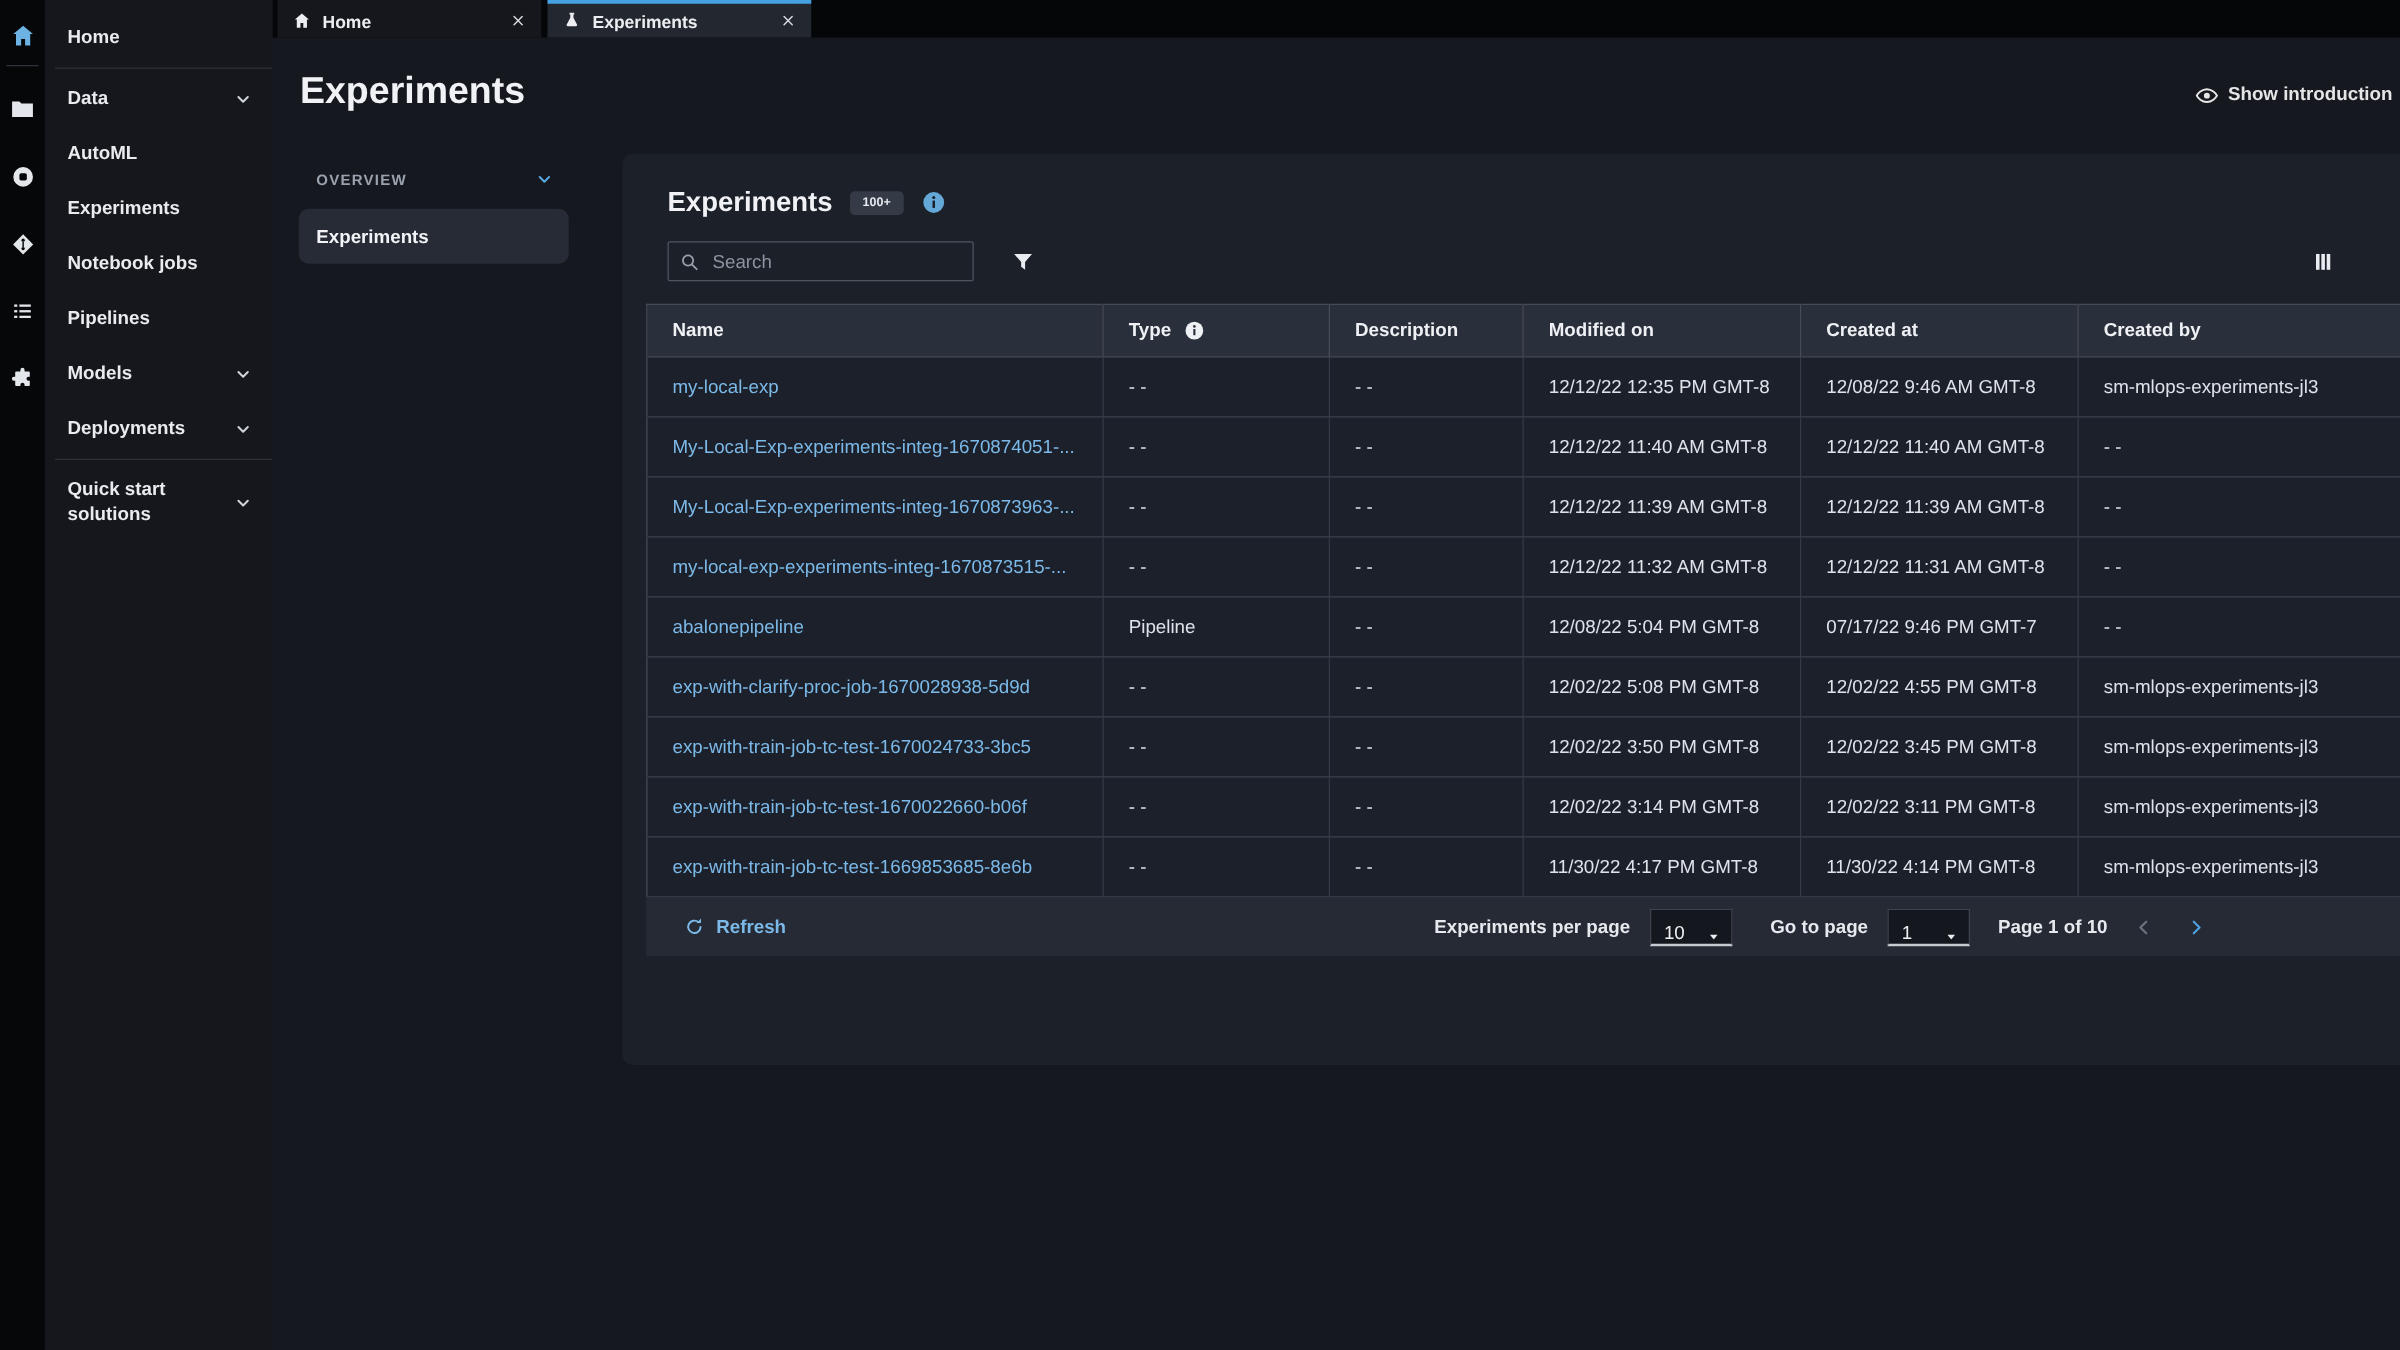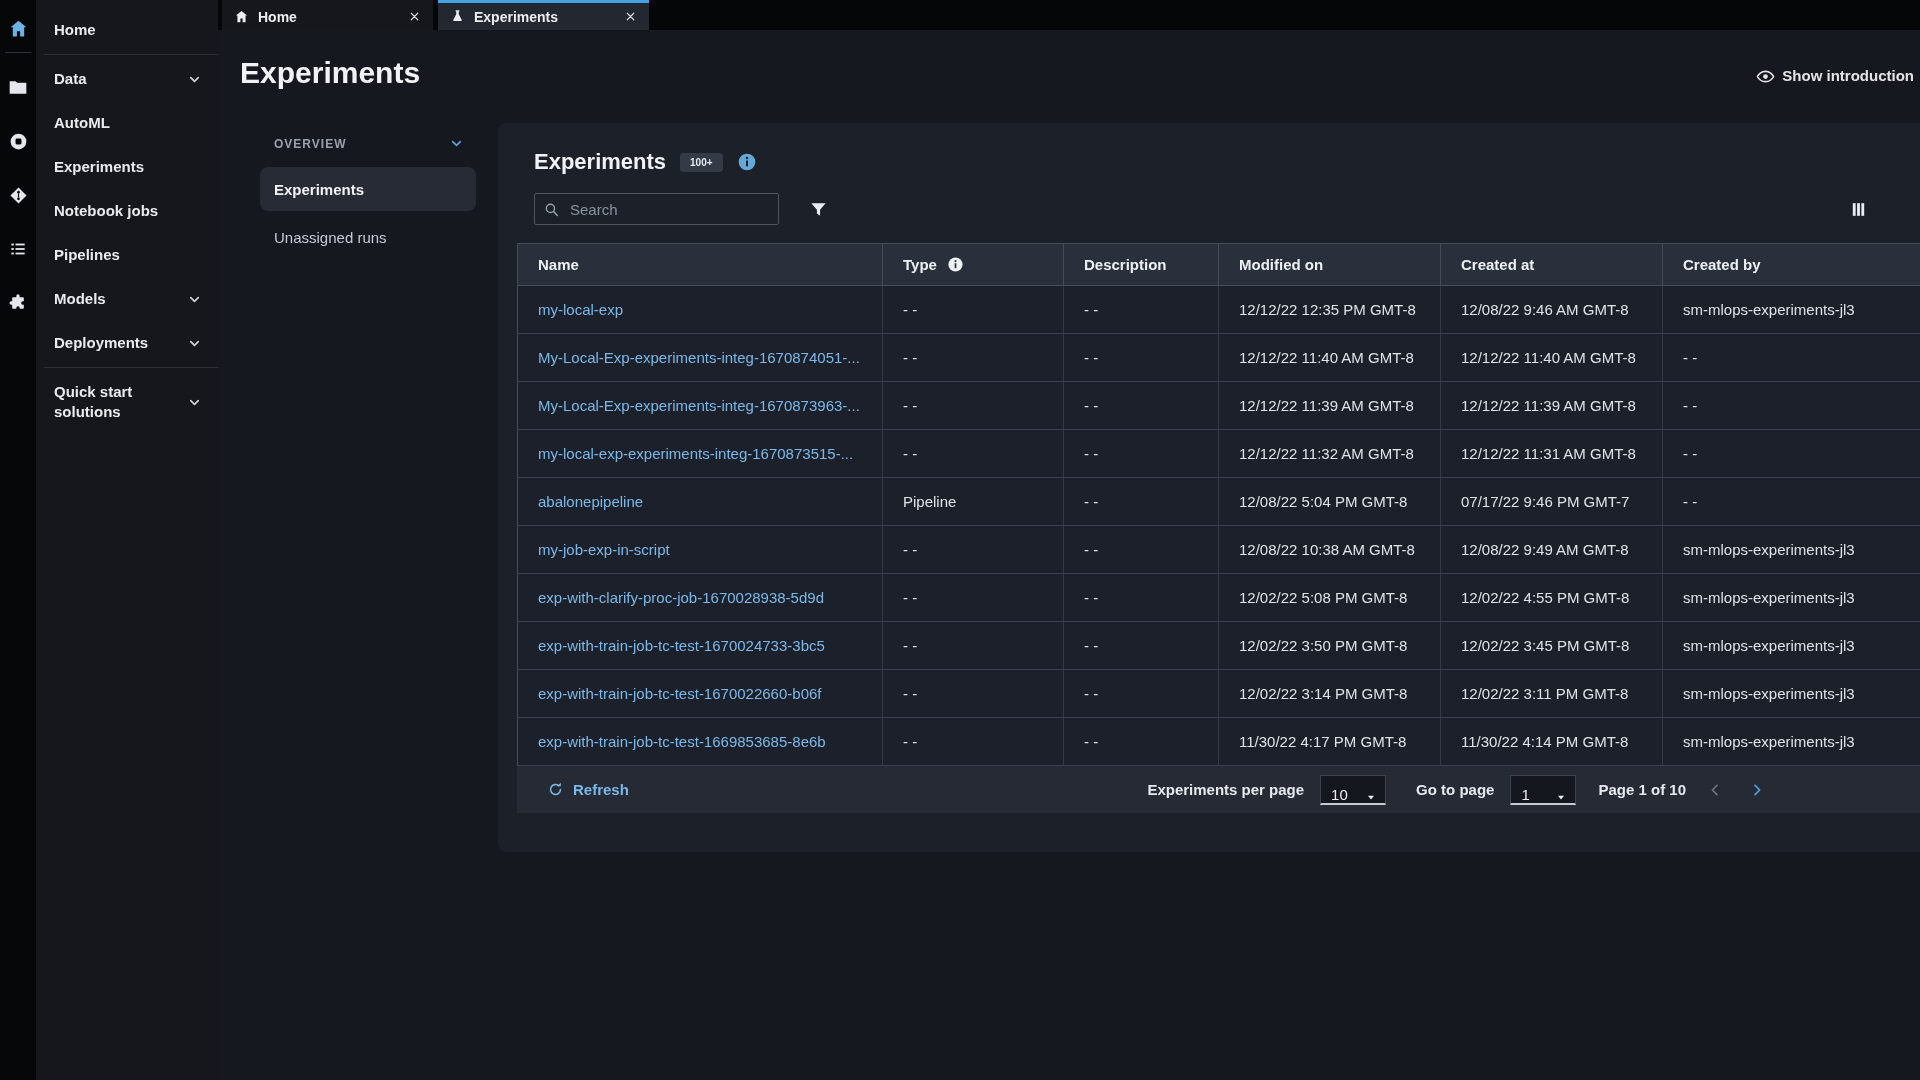--- a/index.html
+++ b/index.html
@@ -38,21 +38,21 @@
   .tab .tab-label { flex:1 1 auto; white-space:nowrap; overflow:hidden; }
   .tab .tab-close { color:#d6dade; flex:0 0 auto; }
 
   
   .content { position:absolute; left:218px; top:30px; right:0; bottom:0; background:#15181f; }
   .page-title { position:absolute; left:22px; top:26px; font-size:30px; font-weight:bold; color:#f0f2f5; }
   .show-intro { position:absolute; right:6px; top:37px; display:flex; align-items:flex-start; gap:7px;
                 color:#e5e5e5; font-weight:bold; font-size:15px; cursor:pointer; }
 
   
-  .subnav { position:absolute; left:42px; top:106px; width:216px; }
+  .subnav { position:absolute; left:21px; top:106px; width:216px; }
   .subnav-head { display:flex; align-items:center; justify-content:space-between; padding:0 12px 0 14px;
                  color:#9ba2ad; font-size:12px; font-weight:bold; letter-spacing:1px; }
   .subnav-head .icn { color:#56a6e0; }
   .subnav-items { margin-top:16px; }
   .subnav-item { display:flex; align-items:center; height:44px; padding:0 14px; border-radius:8px;
                  color:#c6cbd3; font-size:15px; cursor:pointer; margin-bottom:4px; }
   .subnav-item.selected { background:#262b35; color:#f2f4f7; font-weight:bold; }
 
   
   .panel { position:absolute; left:280px; top:93px; right:0; height:729px; background:#1c2029;
@@ -252,23 +252,20 @@
       <span class="icn">
         <svg width="15" height="15" viewBox="0 0 24 24">
             <path d="M6 9l6 6 6-6" fill="none" stroke="currentColor" stroke-width="2.6" stroke-linecap="round" stroke-linejoin="round"></path>
           </svg>
       </span>
     </div>
     <div class="subnav-items">
         <div class="subnav-item selected">
           <span>Experiments</span>
         </div>
-        <div class="subnav-item">
-          <span>Unassigned runs</span>
-        </div>
       </div>
   </div>
 
   <div class="panel">
     <div class="panel-head">
       <span class="panel-title">Experiments</span>
       <span class="count-badge">100+</span>
       <span class="icn info-blue">
         <svg width="20" height="20" viewBox="0 0 24 24">
             <circle cx="12" cy="12" r="10" fill="currentColor"></circle>
@@ -385,28 +382,20 @@
             <td>12/12/22 11:31 AM GMT-8</td>
             <td>- -</td>
           </tr>
           <tr>
             <td class="link">abalonepipeline</td>
             <td>Pipeline</td>
             <td>- -</td>
             <td>12/08/22 5:04 PM GMT-8</td>
             <td>07/17/22 9:46 PM GMT-7</td>
             <td>- -</td>
-          </tr>
-          <tr>
-            <td class="link">my-job-exp-in-script</td>
-            <td>- -</td>
-            <td>- -</td>
-            <td>12/08/22 10:38 AM GMT-8</td>
-            <td>12/08/22 9:49 AM GMT-8</td>
-            <td>sm-mlops-experiments-jl3</td>
           </tr>
           <tr>
             <td class="link">exp-with-clarify-proc-job-1670028938-5d9d</td>
             <td>- -</td>
             <td>- -</td>
             <td>12/02/22 5:08 PM GMT-8</td>
             <td>12/02/22 4:55 PM GMT-8</td>
             <td>sm-mlops-experiments-jl3</td>
           </tr>
           <tr>

